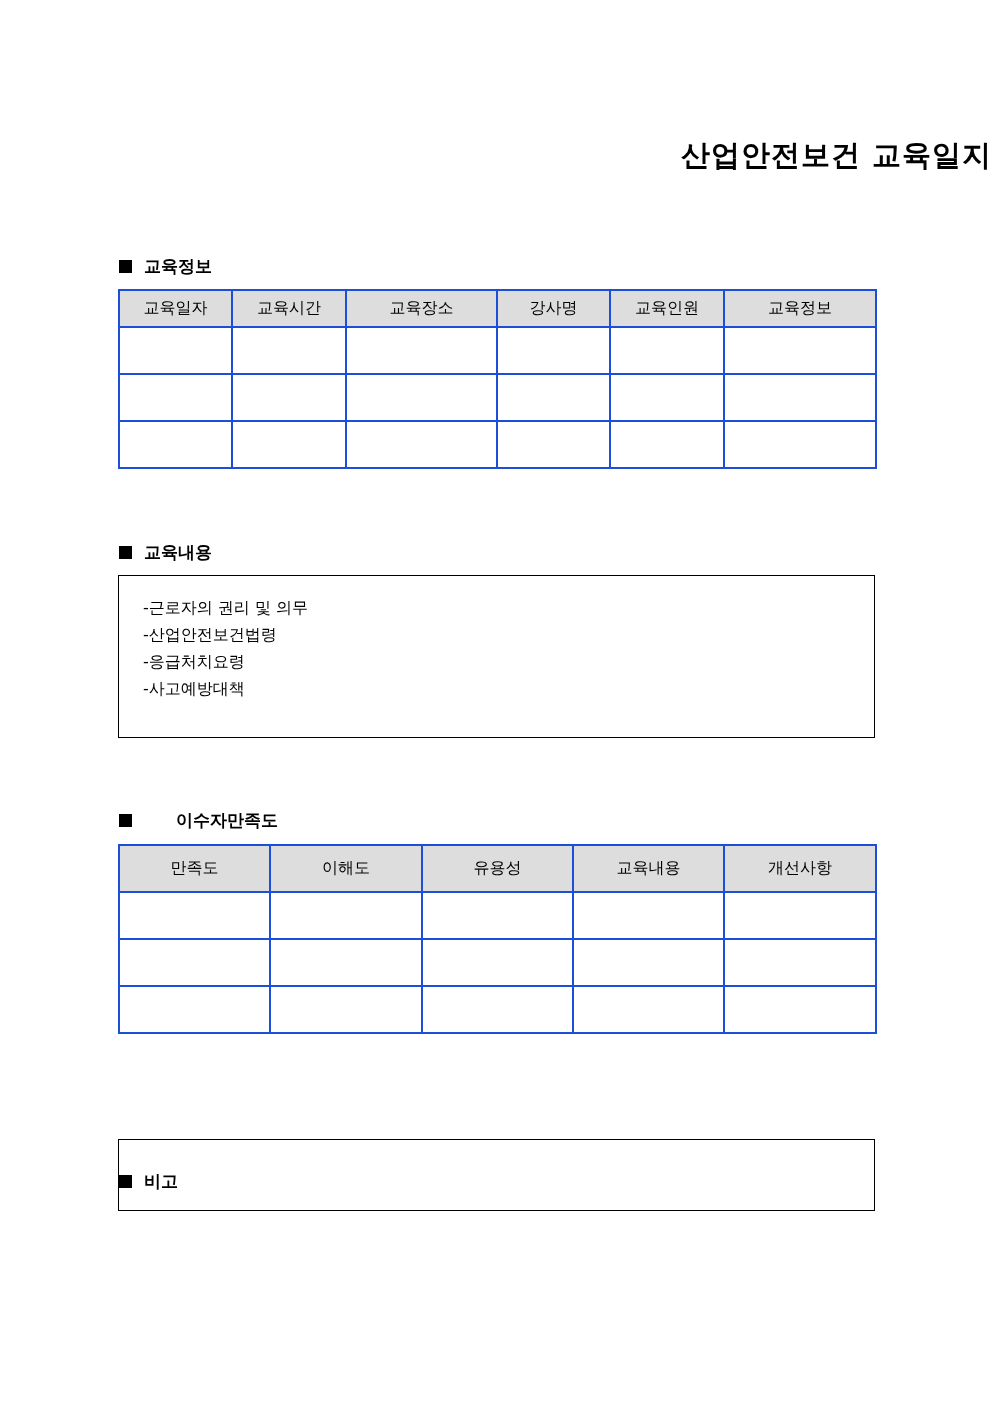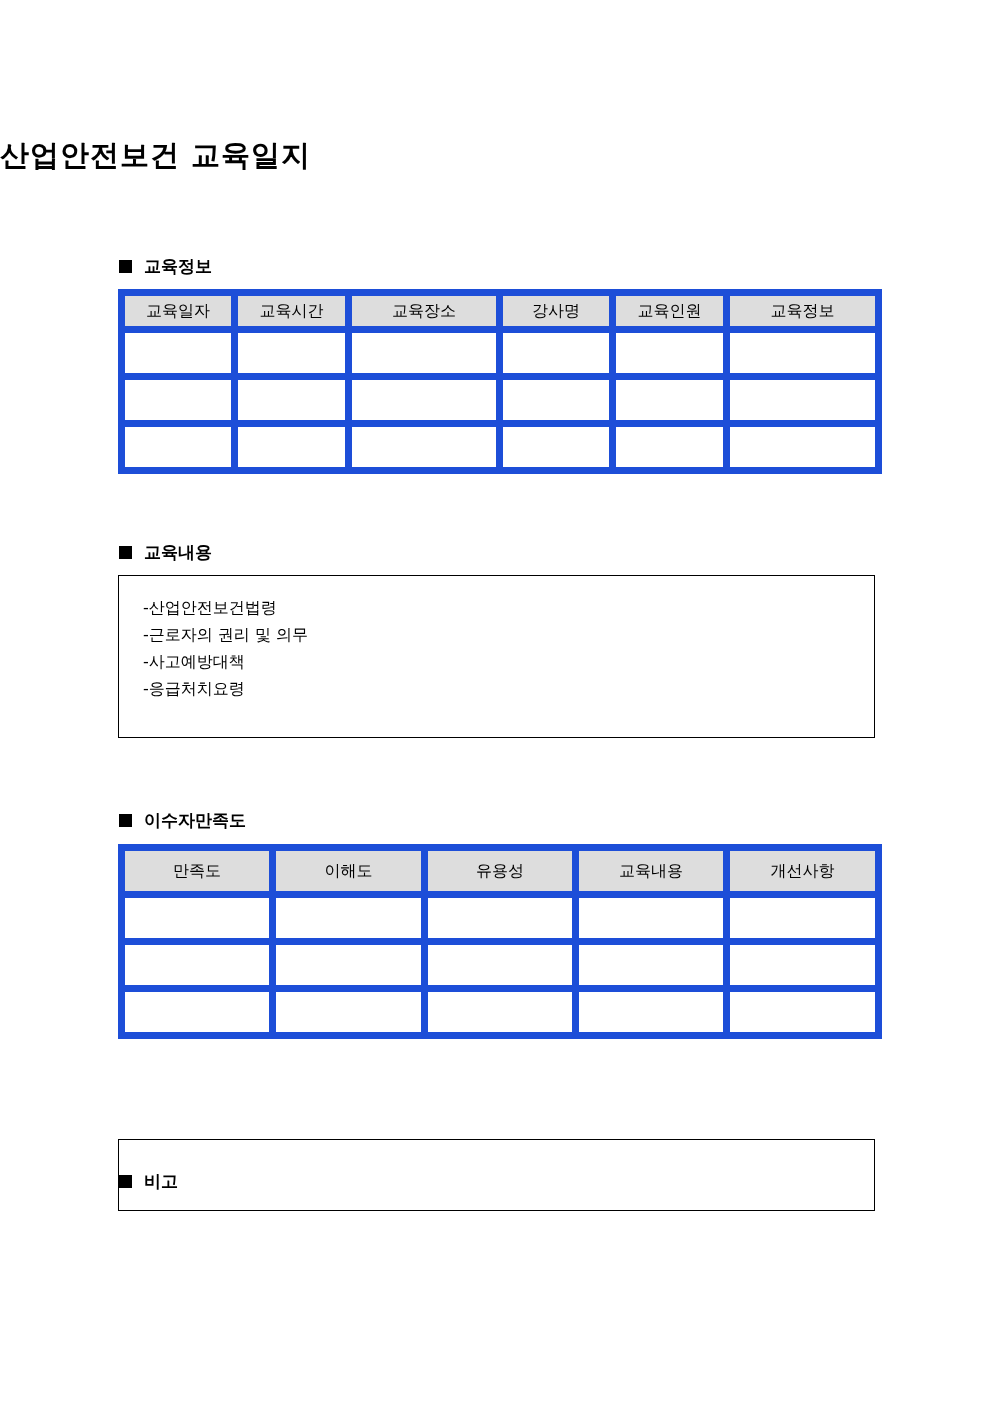--- a/index.html
+++ b/index.html
@@ -1,21 +1,21 @@
 <!DOCTYPE html>
 <html><head>
 <meta charset="utf-8">
 <style>
   html, body { margin:0; padding:0; background:#ffffff; }
   body { width:992px; height:1403px; position:relative; font-family:"DejaVu Sans", "Liberation Sans", sans-serif; color:#000; overflow:hidden; }
-  .title { position:absolute; left:0; width:992px; top:136px; text-align:left; font-size:29px; font-weight:bold; letter-spacing:1px; }
+  .title { position:absolute; left:0; width:992px; top:136px; text-align:right; font-size:29px; font-weight:bold; letter-spacing:1px; }
   .section-head { position:absolute; left:119px; font-size:17px; font-weight:bold; display:flex; align-items:center; }
   .section-head .sq { display:inline-block; width:13px; height:13px; background:#000; margin-right:12px; }
   table.grid { position:absolute; left:118px; width:757px; border-collapse:collapse; table-layout:fixed; }
-  table.grid td, table.grid th { border:7px solid #1d4ed8; padding:0; font-size:16px; font-weight:normal; text-align:center; }
+  table.grid td, table.grid th { border:2px solid #1d4ed8; padding:0; font-size:16px; font-weight:normal; text-align:center; }
   table.grid th { background:#dddddd; }
   .box { position:absolute; left:118px; width:755px; border:1px solid #000; }
   .content-list { margin:0; padding:18px 0 0 24px; list-style:none; font-size:16px; line-height:27px; }
 </style>
 </head>
 <body>
 
 <div class="title">산업안전보건 교육일지</div>
 
 <div class="section-head" style="top:255px;align-items:center;">
@@ -66,28 +66,28 @@
   </tr>
 </tbody>
   </table>
 
 <div class="section-head" style="top:541px;">
   <span class="sq"></span>
   <span>교육내용</span>
 </div>
 <div class="box" style="top:575px; height:161px;">
   <ul class="content-list">
+    <li>-근로자의 권리 및 의무</li>
     <li>-산업안전보건법령</li>
-    <li>-근로자의 권리 및 의무</li>
+    <li>-응급처치요령</li>
     <li>-사고예방대책</li>
-    <li>-응급처치요령</li>
   </ul>
 </div>
 
-<div class="section-head" style="top:809px;">
+<div class="section-head" style="top:809px;gap:32px;">
   <span class="sq"></span>
   <span>이수자만족도</span>
 </div>
 <table class="grid" style="top:844px;">
   <colgroup>
     <col style="width:151px">
       <col style="width:152px">
       <col style="width:151px">
       <col style="width:151px">
       <col style="width:152px">

